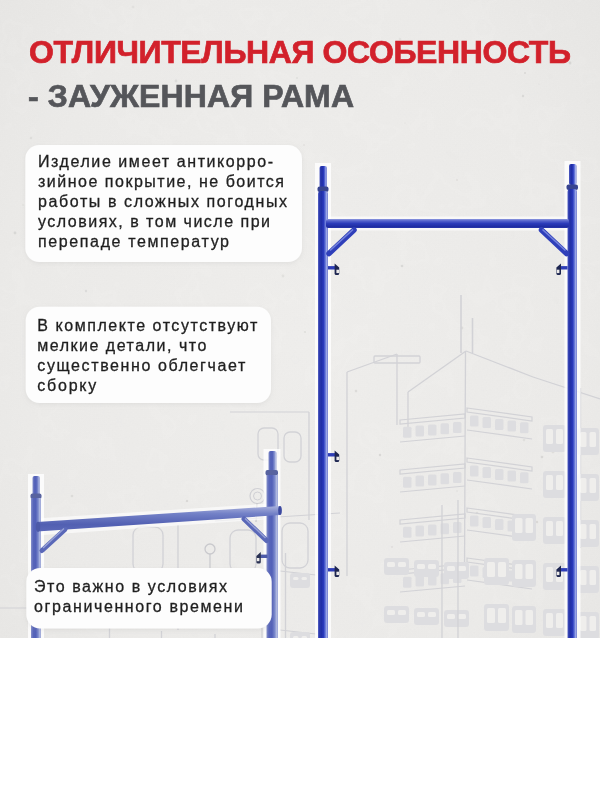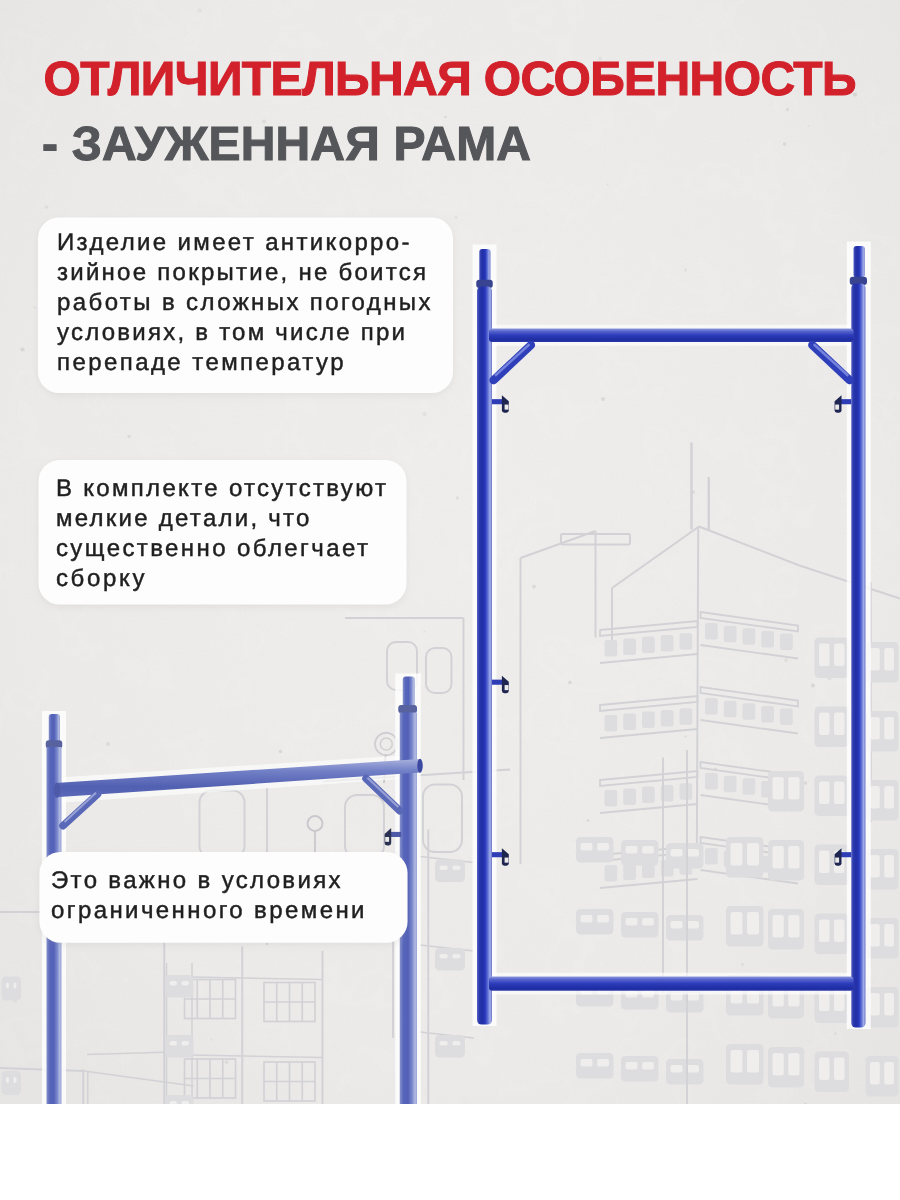--- a/index.html
+++ b/index.html
@@ -1,15 +1,15 @@
 <!DOCTYPE html>
 <html><head><meta charset="utf-8">
 <style>
 html,body{margin:0;padding:0}
-.page{position:relative;width:600px;height:736px;overflow:hidden;background:#efeeec}
+.page{position:relative;width:600px;height:638px;overflow:hidden;background:#efeeec}
 svg{display:block}
 text{font-family:"Liberation Sans",sans-serif}
 </style></head>
 <body>
 <div class="page">
     <svg xmlns="http://www.w3.org/2000/svg" width="600" height="800" viewBox="0 0 600 800">
 <defs>
 <linearGradient id="tubeBig" x1="0" y1="0" x2="1" y2="0">
  <stop offset="0" stop-color="#5a66c4"></stop>
           <stop offset="0.14" stop-color="#2c3aae"></stop>

